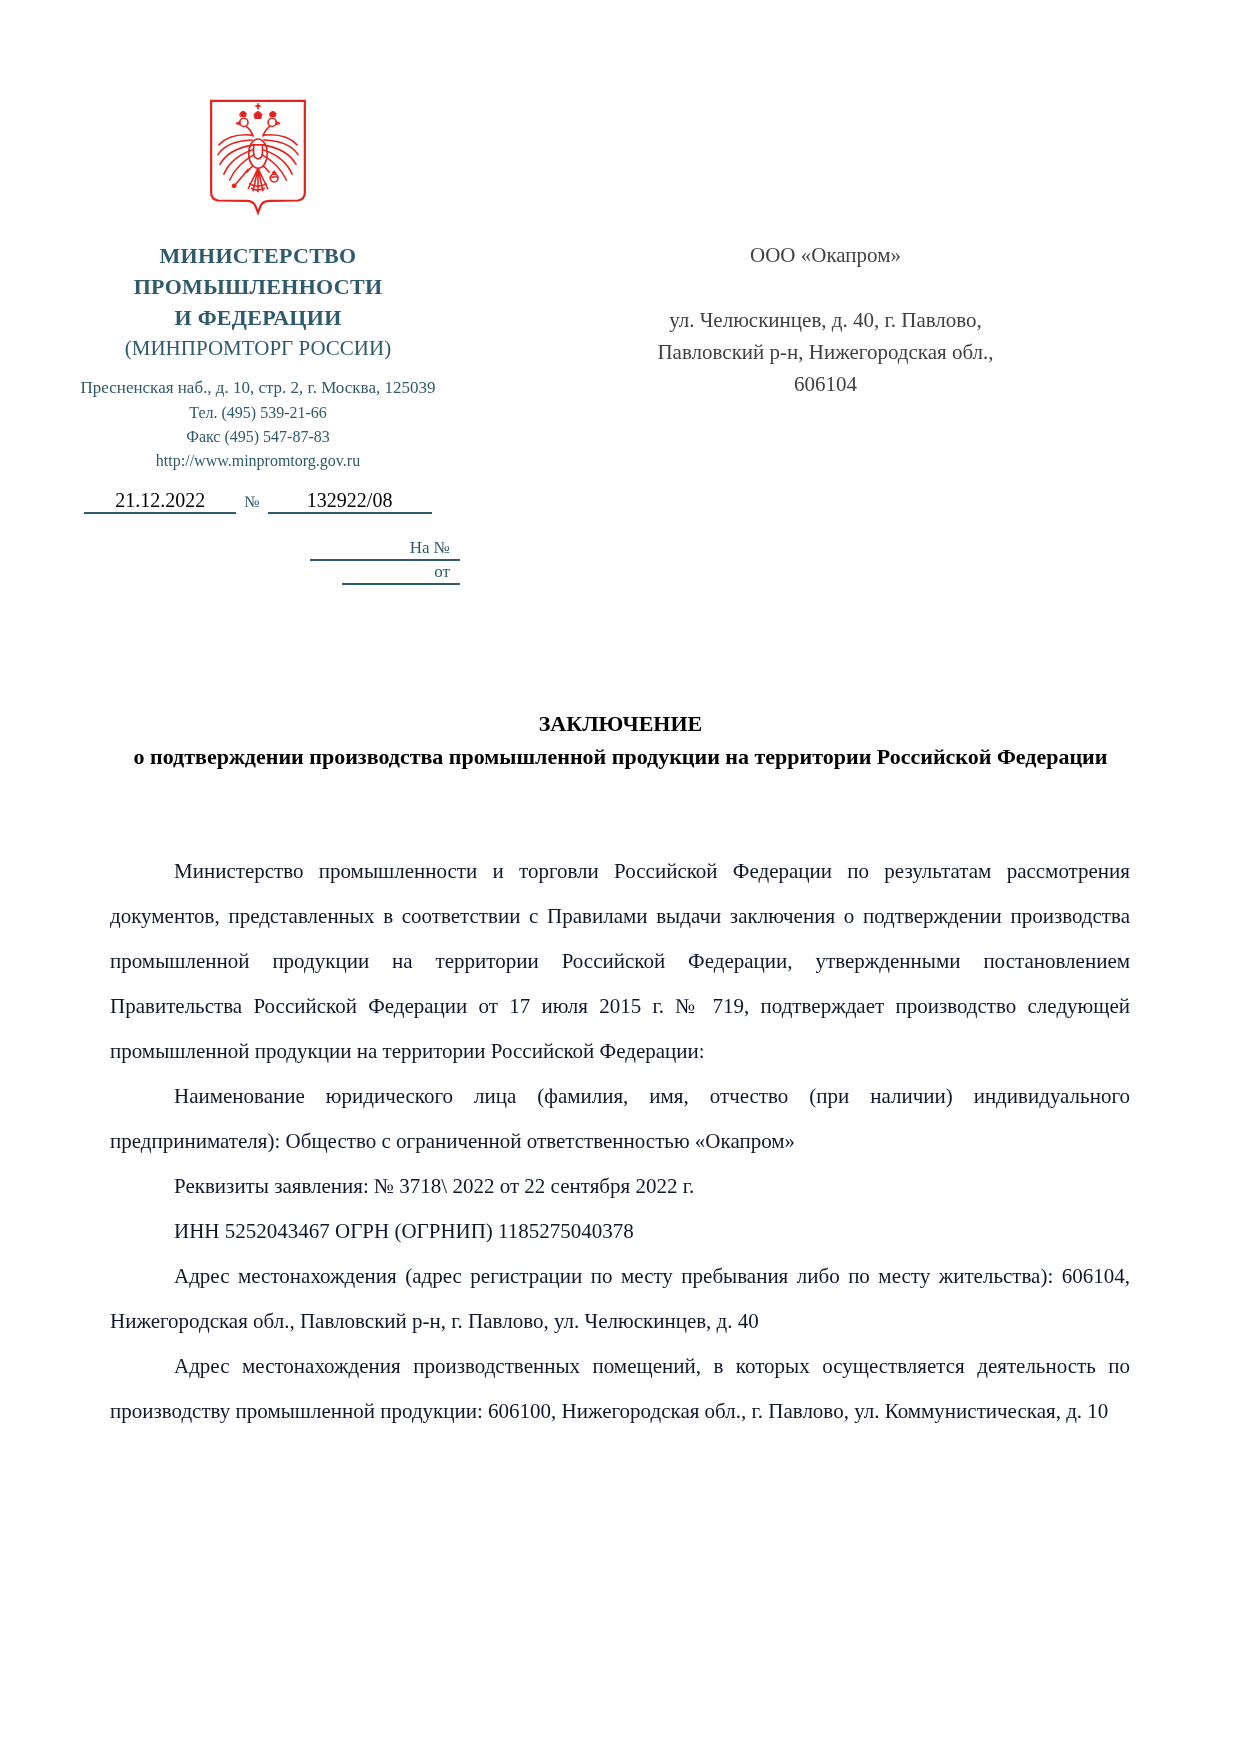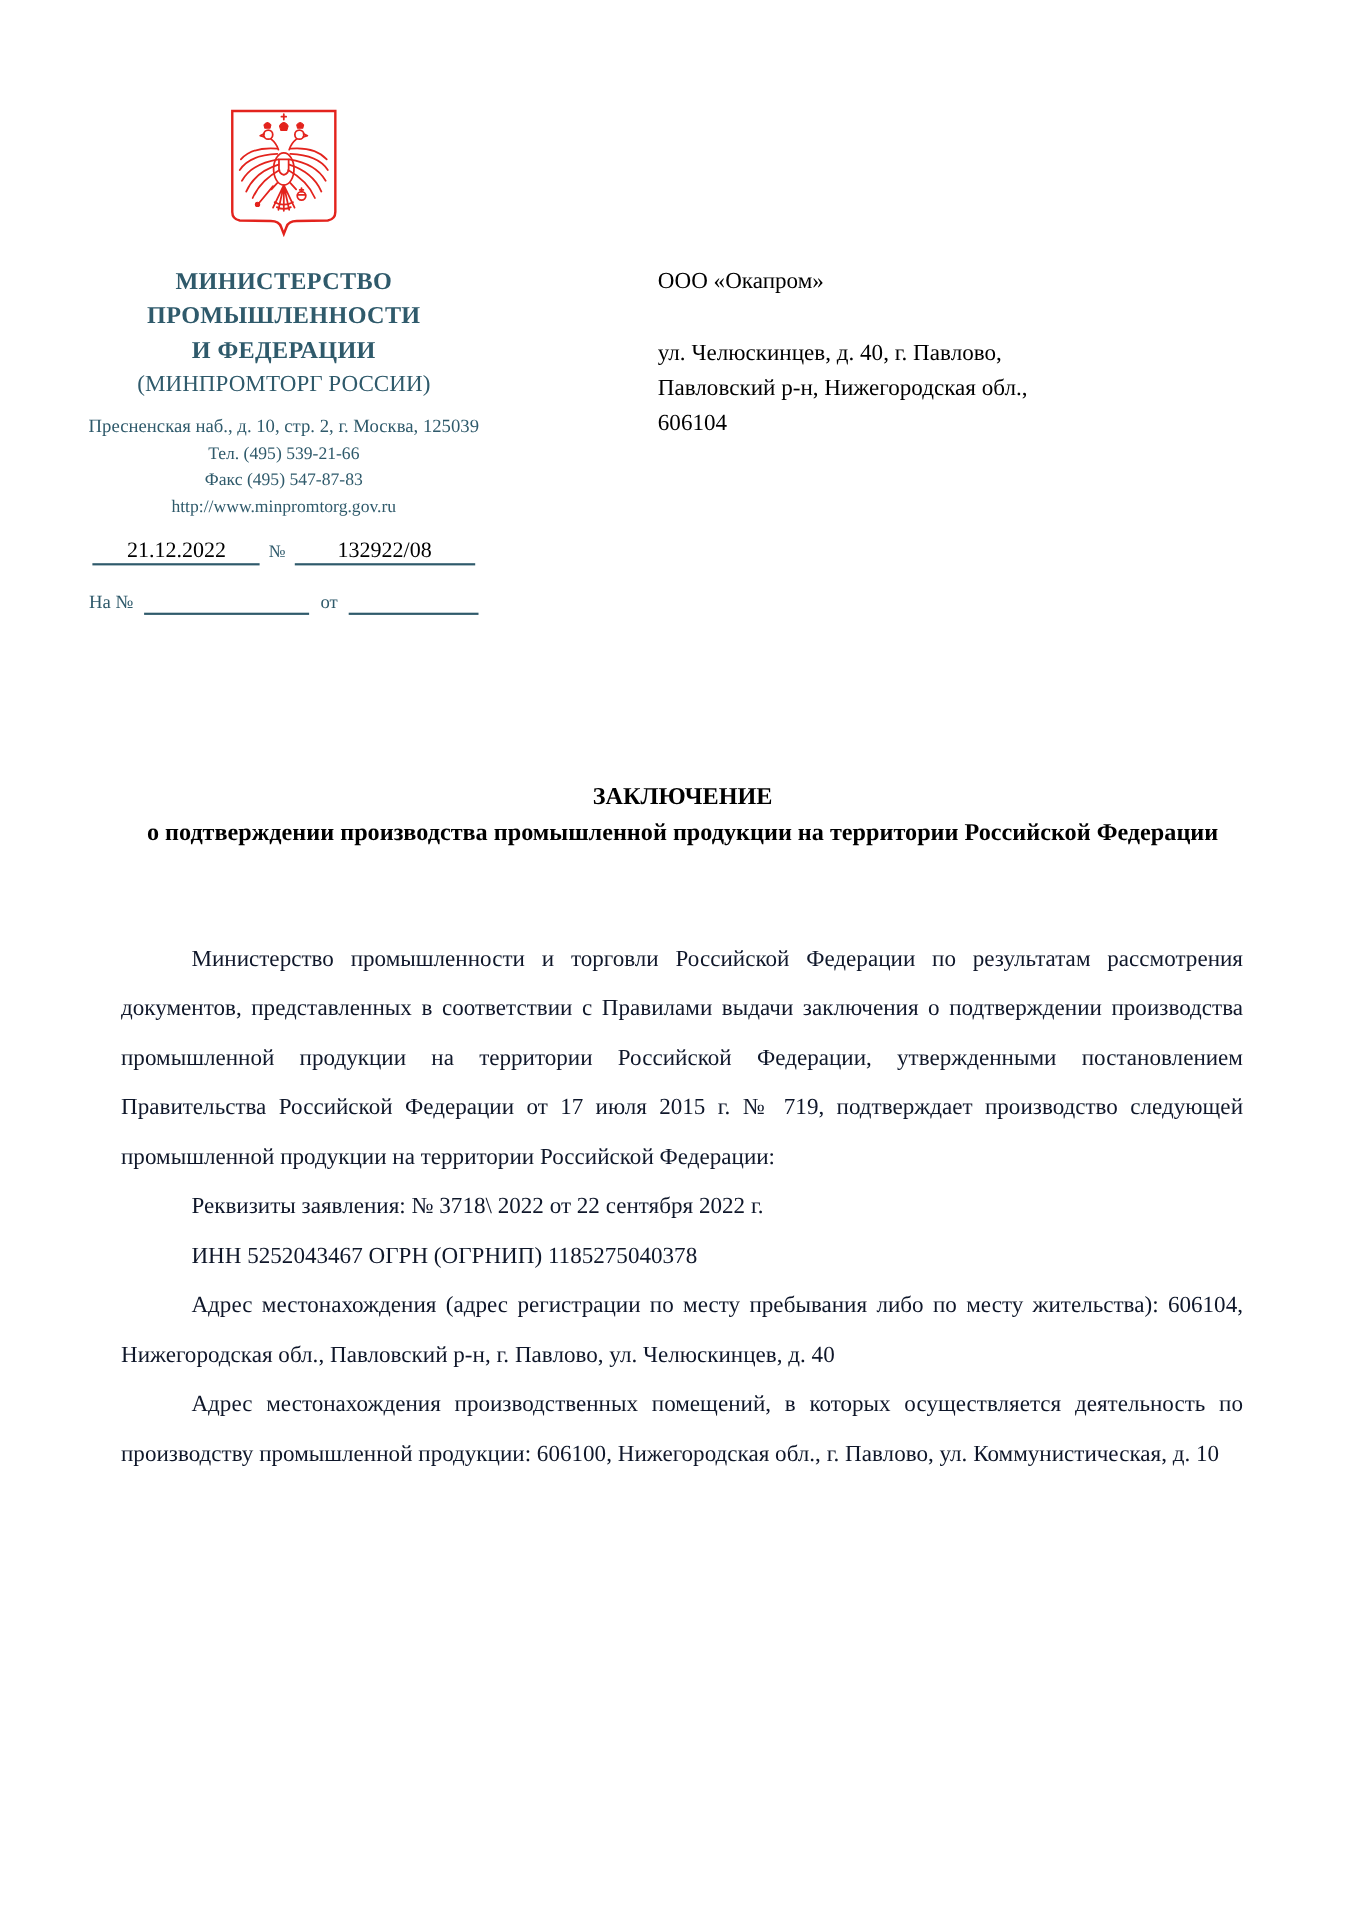--- a/index.html
+++ b/index.html
@@ -30,30 +30,30 @@
   .date-row{
     margin-top:15px;display:flex;justify-content:center;align-items:flex-end;
     font-size:20px;color:#000;
   }
   .blank{border-bottom:2px solid var(--teal);display:inline-block;text-align:center;line-height:24px;}
   .date-blank{width:152px;}
   .num-sign{color:var(--teal);font-size:16px;padding:0 8px 2px;line-height:20px;}
   .number-blank{width:164px;}
   .ref-row{
     margin-top:23px;display:flex;justify-content:center;align-items:flex-end;
-    font-size:17px;color:var(--teal);
+    font-size:17px;color:var(--teal);flex-direction:column;
   }
   .ref-label{padding-right:10px;line-height:22px;}
   .ref-blank1{width:150px;}
   .ref-from{padding:0 10px;line-height:22px;}
   .ref-blank2{width:118px;}
   
   .right-col{
     position:absolute;left:598px;top:239px;width:455px;
-    font-size:21px;line-height:32px;color:#000000;
+    text-align:center;font-size:21px;line-height:32px;color:#404040;
   }
   .recipient-name{margin-bottom:33px;}
   
   .title-block{
     position:absolute;top:707px;left:110px;right:110px;
     text-align:center;font-weight:bold;font-size:22px;line-height:33px;color:#000;
   }
   
   .body-text{
     position:absolute;top:849px;left:110px;right:111px;
@@ -152,19 +152,20 @@
     <div>606104</div>
   </div>
 
   <div class="title-block">
     <div>ЗАКЛЮЧЕНИЕ</div>
     <div>о подтверждении производства промышленной продукции на территории Российской Федерации</div>
   </div>
 
   <div class="body-text">
     <p>Министерство промышленности и торговли Российской Федерации по результатам рассмотрения документов, представленных в соответствии с Правилами выдачи заключения о подтверждении производства промышленной продукции на территории Российской Федерации, утвержденными постановлением Правительства Российской Федерации от 17 июля 2015 г. № 719, подтверждает производство следующей промышленной продукции на территории Российской Федерации:</p>
+    <p>Наименование юридического лица (фамилия, имя, отчество (при наличии) индивидуального предпринимателя): Общество с ограниченной ответственностью «Окапром»</p>
     <p>Реквизиты заявления: № 3718\ 2022 от 22 сентября 2022 г.</p>
     <p>ИНН 5252043467 ОГРН (ОГРНИП) 1185275040378</p>
     <p>Адрес местонахождения (адрес регистрации по месту пребывания либо по месту жительства): 606104, Нижегородская обл., Павловский р-н, г. Павлово, ул. Челюскинцев, д. 40</p>
     <p>Адрес местонахождения производственных помещений, в которых осуществляется деятельность по производству промышленной продукции: 606100, Нижегородская обл., г. Павлово, ул. Коммунистическая, д. 10</p>
   </div>
 
 </div>
 
 </body></html>

